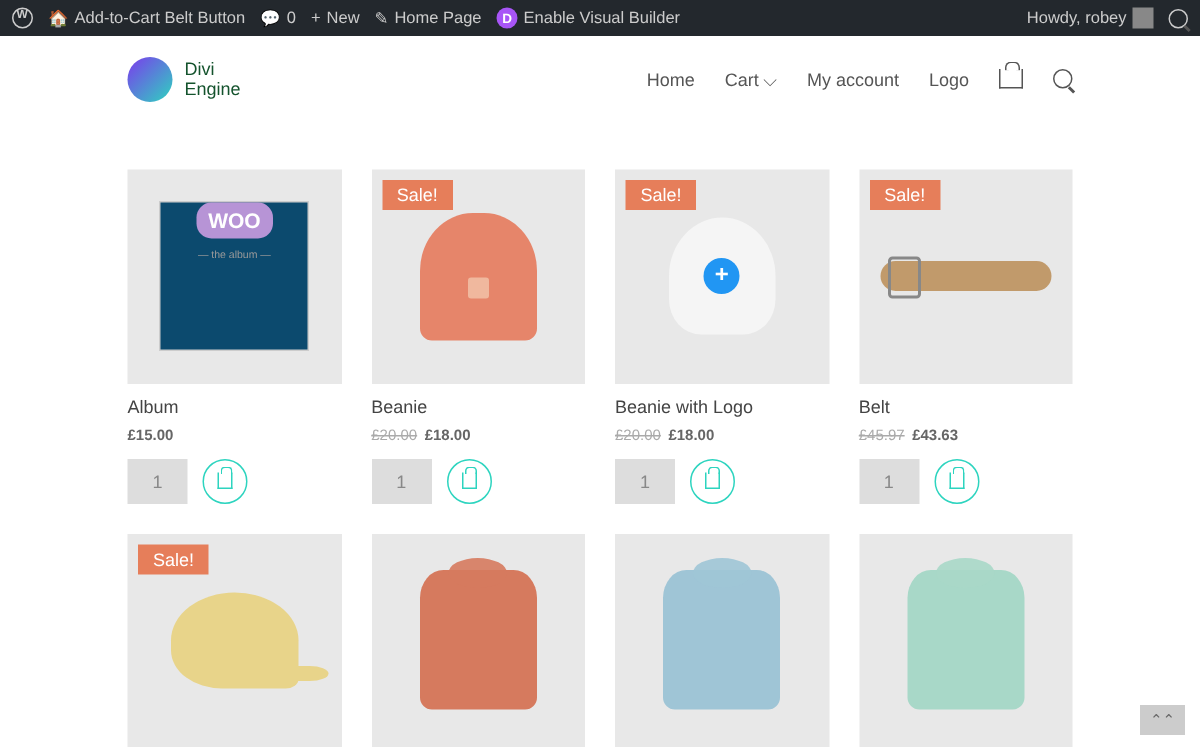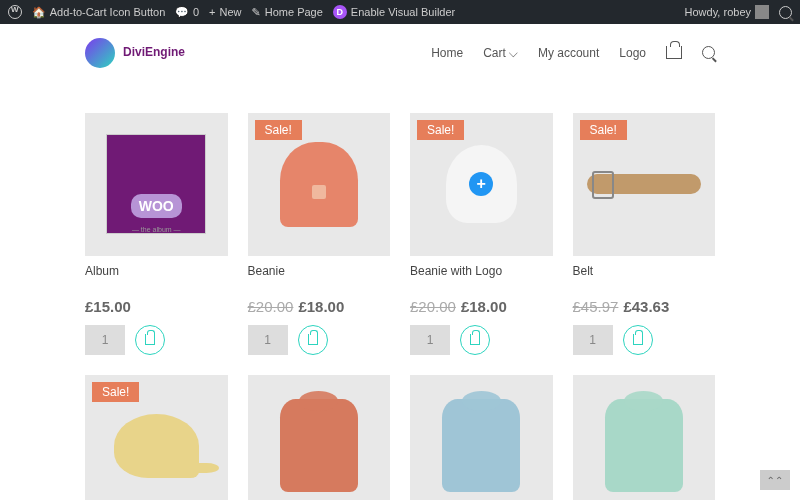--- a/index.html
+++ b/index.html
@@ -7,65 +7,65 @@
 .admin-bar{background:#23282d;color:#ccc;height:24px;display:flex;align-items:center;padding:0 8px;font-size:11px;justify-content:space-between}
 .admin-left,.admin-right{display:flex;align-items:center;gap:10px}
 .admin-item{display:flex;align-items:center;gap:4px;cursor:pointer}
 .wp-icon{width:14px;height:14px;border:1.5px solid #ccc;border-radius:50%;position:relative}
 .wp-icon::after{content:"W";position:absolute;left:2px;top:-1px;font-size:8px;font-weight:bold}
 .divi-icon{width:14px;height:14px;background:#a855f7;border-radius:50%;display:flex;align-items:center;justify-content:center;color:#fff;font-weight:bold;font-size:9px}
 .avatar{width:14px;height:14px;background:#888}
 .header{display:flex;align-items:center;justify-content:space-between;padding:14px 85px;border-bottom:1px solid transparent}
 .logo{display:flex;align-items:center;gap:8px}
 .logo-mark{width:30px;height:30px;border-radius:50%;background:linear-gradient(135deg,#7c3aed 0%,#2dd4bf 100%)}
-.logo-text{display:flex;flex-direction:row;color:#701a75;font-weight:700;font-size:12px;line-height:1.1}
+.logo-text{display:flex;flex-direction:column;color:#14532d;font-weight:400;font-size:12px;line-height:1.1}
 .nav{display:flex;align-items:flex-start;gap:20px;color:#555;font-size:12px}
 .nav-item{cursor:pointer;display:flex;align-items:center;gap:3px}
 .cart-icon{width:16px;height:13px;border:1.5px solid #555;border-top:none;position:relative}
 .cart-icon::before{content:"";position:absolute;top:-5px;left:3px;width:8px;height:5px;border:1.5px solid #555;border-bottom:none;border-radius:4px 4px 0 0}
 .search-icon{width:13px;height:13px;border:1.5px solid #555;border-radius:50%;position:relative}
 .search-icon::after{content:"";position:absolute;width:5px;height:1.5px;background:#555;bottom:-2px;right:-3px;transform:rotate(45deg)}
 .grid{display:grid;grid-template-columns:repeat(4,1fr);gap:20px;padding:30px 85px 10px}
 .product{display:flex;flex-direction:column}
 .img-box{background:#e8e8e8;aspect-ratio:1;position:relative;display:flex;align-items:center;justify-content:center;overflow:hidden}
 .sale{position:absolute;top:7px;left:7px;background:#e67e5a;color:#fff;padding:3px 10px;font-size:12px}
 .product-title{font-size:12px;color:#444;margin-top:8px}
-.price-row{display:flex;gap:5px;font-size:15px;margin-top:20px;color:#666}
+.price-row{display:flex;gap:5px;font-size:10px;margin-top:7px;color:#666}
 .old-price{text-decoration:line-through;color:#aaa}
 .price{font-weight:600}
 .actions{display:flex;gap:10px;margin-top:10px;align-items:center}
 .qty{width:40px;height:30px;background:#ddd;display:flex;align-items:center;justify-content:center;color:#888;font-size:12px}
 .add-btn{width:30px;height:30px;border:1.5px solid #2dd4bf;border-radius:50%;display:flex;align-items:center;justify-content:center;cursor:pointer}
 .bag-icon{width:10px;height:11px;border:1.5px solid #2dd4bf;border-top:none;position:relative}
 .bag-icon::before{content:"";position:absolute;top:-4px;left:1px;width:6px;height:4px;border:1.5px solid #2dd4bf;border-bottom:none;border-radius:3px 3px 0 0}
 .cursor-icon{width:24px;height:24px;background:#2196f3;border-radius:50%;display:flex;align-items:center;justify-content:center;color:#fff;font-size:16px;font-weight:bold;position:relative}
 .scroll-hint{position:fixed;bottom:10px;right:10px;width:30px;height:20px;background:#ccc;display:flex;align-items:center;justify-content:center;color:#666;font-size:10px}
 
-.woo{width:70%;aspect-ratio:1;background:#701a75;border:1px solid #ccc;display:flex;flex-direction:column;align-items:center;justify-content:flex-end}
+.woo{width:70%;aspect-ratio:1;background:#0c4a6e;border:1px solid #ccc;display:flex;flex-direction:column;align-items:center;justify-content:flex-start}
 .woo-badge{background:#b794d6;color:#fff;padding:4px 8px;border-radius:10px;font-weight:bold;font-size:14px}
 .beanie{width:55%;height:60%;background:#e6856a;border-radius:45% 45% 8px 8px}
 .beanie::after{content:"";display:block;width:14px;height:14px;background:#f0b89e;margin:55% auto 0;border-radius:2px}
 .belt{width:80%;height:20px;background:#c19a6b;border-radius:10px;position:relative}
 .belt::after{content:"";position:absolute;left:5px;top:-3px;width:18px;height:24px;border:2px solid #888;border-radius:3px}
 .cap-shape{width:60%;height:45%;background:#e8d48a;border-radius:50% 50% 10% 40%;position:relative}
 .cap-shape::after{content:"";position:absolute;right:-20px;bottom:5px;width:25px;height:10px;background:#e8d48a;border-radius:0 50% 50% 0}
 .hoodie{width:55%;height:65%;border-radius:20% 20% 8px 8px;position:relative}
 .hoodie::before{content:"";position:absolute;top:-8px;left:25%;width:50%;height:20px;border-radius:50%;background:inherit;opacity:0.9}
 .h1{background:#d67a5e}.h2{background:#9fc5d6}.h3{background:#a8d8c8}
 .logo-spot{width:50%;height:55%;background:#f5f5f5;border-radius:50% 50% 30% 30%}
 </style>
 </head>
 <body>
 
 <div class="admin-bar">
   <div class="admin-left">
     <span class="admin-item">
         <span class="wp-icon"></span>
       </span>
-    <span class="admin-item">🏠 <span>Add-to-Cart Icon Button</span></span>
+    <span class="admin-item">🏠 <span>Add-to-Cart Belt Button</span></span>
     <span class="admin-item">💬 <span>0</span></span>
     <span class="admin-item">+ <span>New</span></span>
     <span class="admin-item">✎ <span>Home Page</span></span>
     <span class="admin-item">
         <span class="divi-icon">D</span> 
         <span>Enable Visual Builder</span>
       </span>
   </div>
   <div class="admin-right">
     <span class="admin-item">

